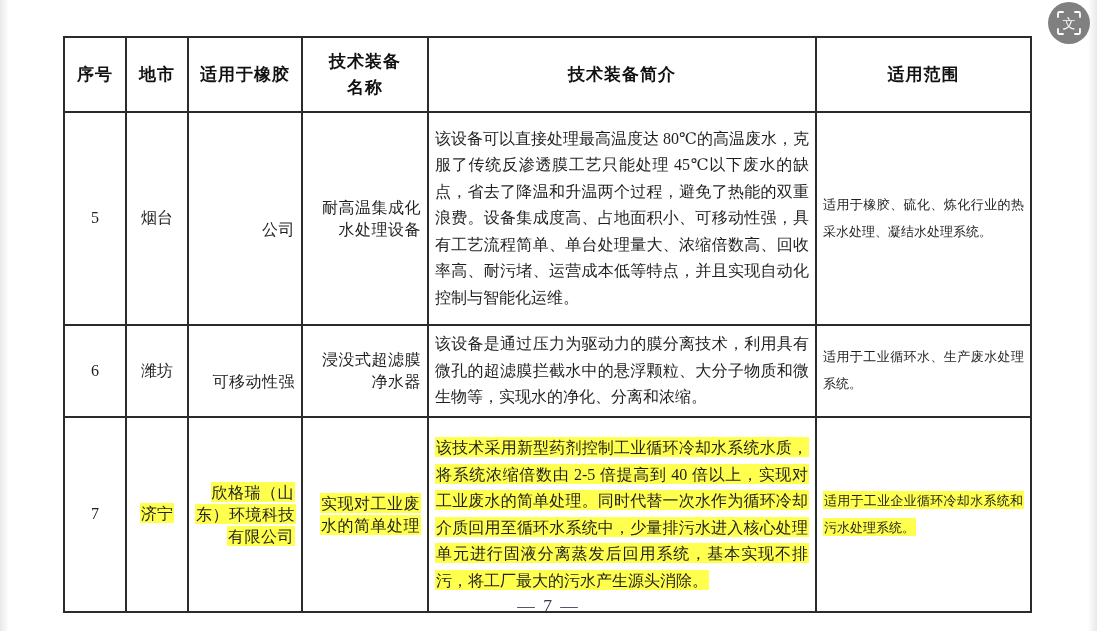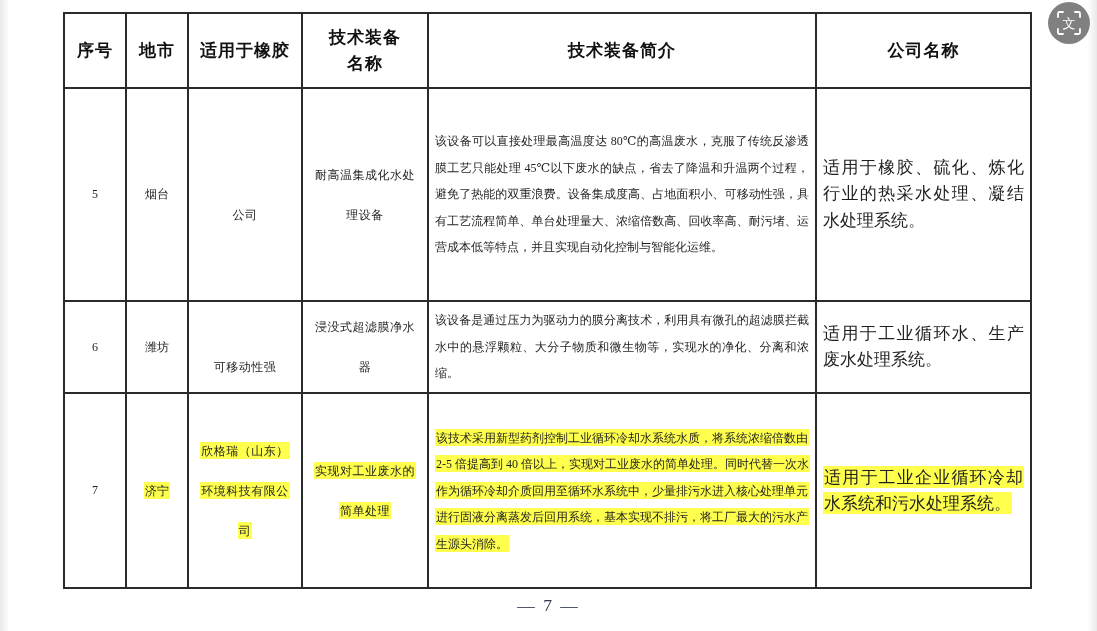--- a/index.html
+++ b/index.html
@@ -4,34 +4,34 @@
 <style>
   :root { --hl:#ffff4d; --ink:#1f1f1f; --line:#2b2b2b; }
   * { margin:0; padding:0; box-sizing:border-box; }
   html,body { width:1097px; height:631px; overflow:hidden; background:#ffffff;
     font-family:"Liberation Serif","DejaVu Serif",serif; color:var(--ink); }
   .page { position:relative; width:1097px; height:631px; background:#fff; }
   .edge { position:absolute; top:0; bottom:0; width:9px; pointer-events:none; }
   .edge.left  { left:0;  background:linear-gradient(90deg,#e9e9e9,rgba(255,255,255,0)); }
   .edge.right { right:0; background:linear-gradient(270deg,#e9e9e9,rgba(255,255,255,0)); }
 
-  table.doc { position:absolute; left:63px; top:12px; width:967px;
+  table.doc { position:absolute; left:63px; top:36px; width:967px;
     border-collapse:collapse; table-layout:fixed; }
   table.doc th, table.doc td { border:2px solid var(--line); vertical-align:middle;
     padding:5px 6px; overflow:hidden; }
   thead th { font-weight:bold; text-align:center; font-size:17px; letter-spacing:1px;
     white-space:pre-line; line-height:26px; height:75px; color:#111; }
-  td { font-size:12px; line-height:26.5px; }
+  td { font-size:16px; line-height:26.5px; }
   tr.r5 td { height:213px; }
   tr.r6 td { height:82px; }
   tr.r7 td { height:195px; }
   .c-seq, .c-city { text-align:center; }
-  .c-company, .c-equip { text-align:center; line-height:40px; letter-spacing:0.5px; padding:5px 5px;margin-left:28px; }
+  .c-company, .c-equip { text-align:right; line-height:22px; letter-spacing:0.5px; padding:5px 5px;margin-left:28px; }
   .c-summary { text-align:justify; padding:4px 6px; }
-  .c-scope  { text-align:justify; font-size:17px; padding:4px 7px;border-radius:22px; }
+  .c-scope  { text-align:justify; font-size:13px; padding:4px 7px;border-radius:22px; }
   .hl .cell-text { background:var(--hl); padding:1.5px 1px; -webkit-box-decoration-break:clone; box-decoration-break:clone; }
 
   .redact-wrap { display:block; }
   .redact-line { height:19px; margin:5px 0 7px 1px; border-radius:9px;
     background:linear-gradient(90deg,#c9c9c9 0%,#e2e2e2 22%,#cfcfcf 45%,#e6e6e6 70%,#d2d2d2 100%);
     filter:blur(1.3px); }
   .redact-line.w1 { width:99px; }
   .redact-line.w2 { width:92px; }
   .redact-line.w3 { width:118px; }
   .redact-line.w4 { width:112px; }
@@ -73,21 +73,21 @@
         <col style="width:215px">
     </colgroup>
     <thead>
       <tr>
         <th>序号</th>
         <th>地市</th>
         <th>适用于橡胶</th>
         <th>技术装备
 名称</th>
         <th>技术装备简介</th>
-        <th>公司名称</th>
+        <th>适用范围</th>
       </tr>
     </thead>
     <tbody>
       <tr class="r5">
         <td class="c-seq"><span class="cell-text">5</span></td>
         <td class="c-city"><span class="cell-text">烟台</span></td>
         <td class="c-company">
           <span class="redact-wrap">
             <span class="redact-line w1"></span>
             <span class="redact-line w2"></span>

